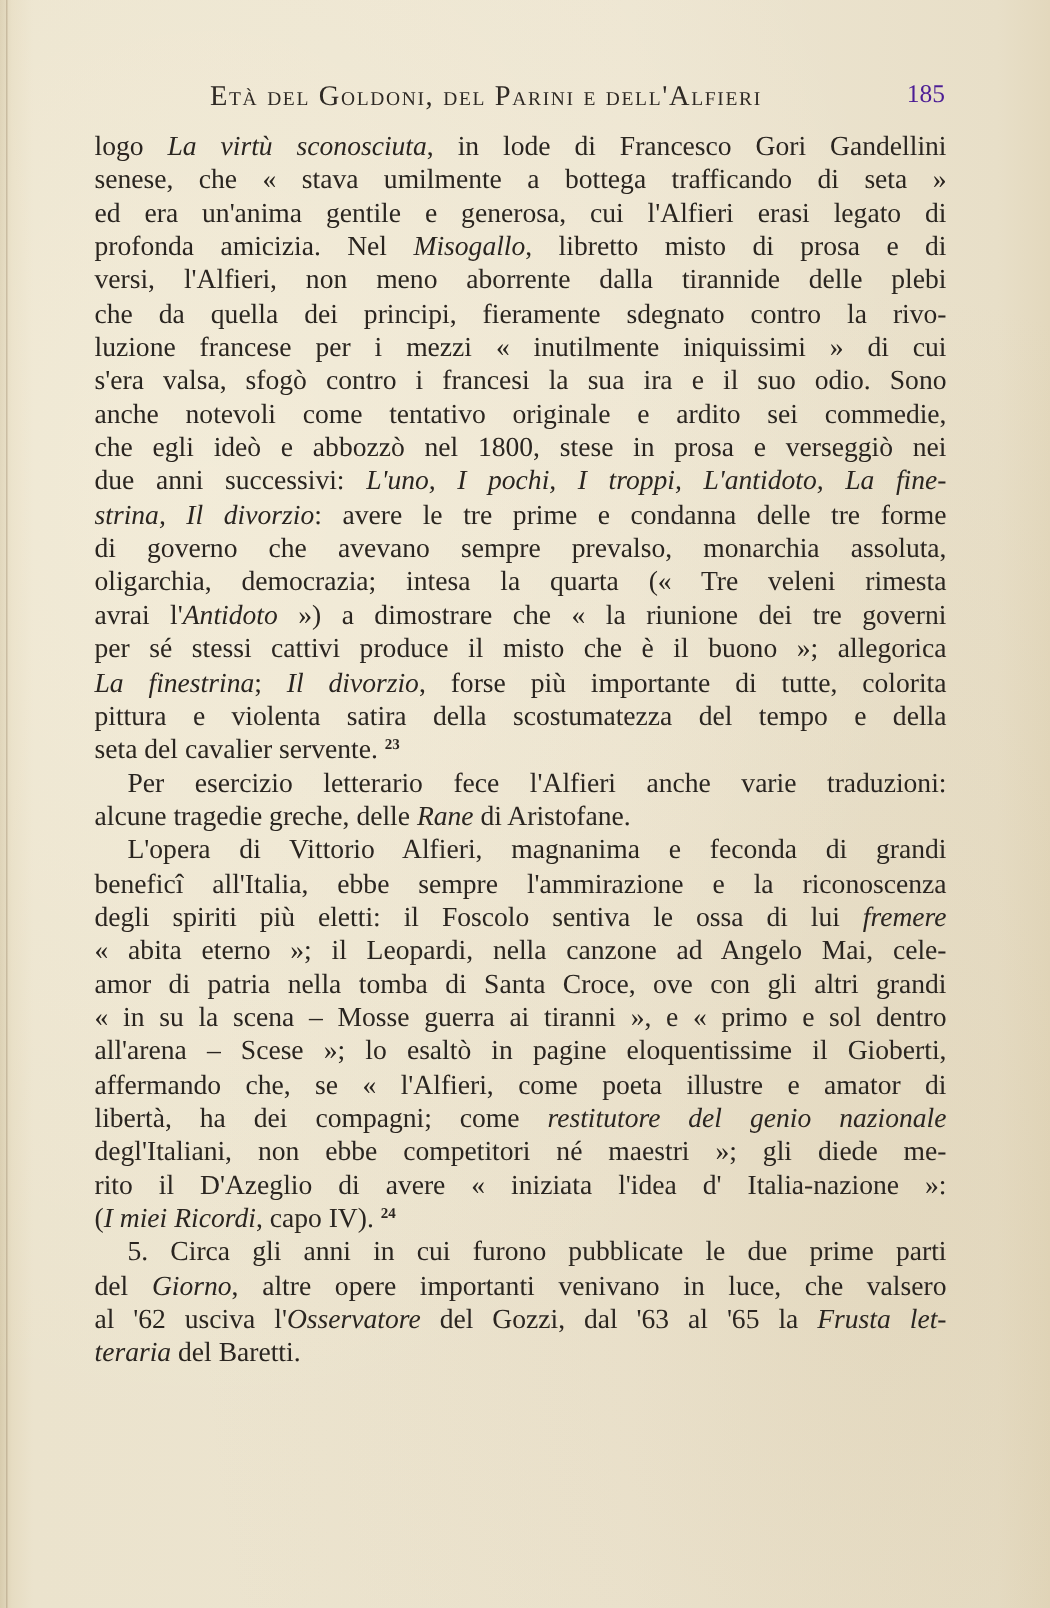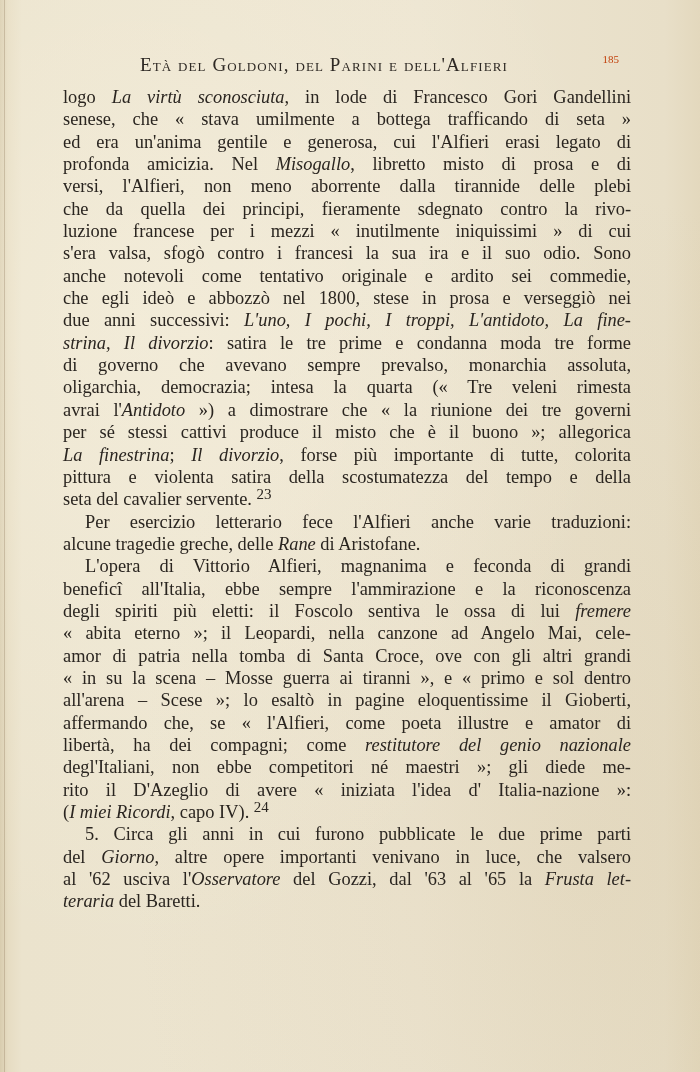--- a/index.html
+++ b/index.html
@@ -44,24 +44,24 @@
       left: 0;
       top: 1px;
       font-size: 19px;
       font-variant: small-caps;
       letter-spacing: 1.1px;
       white-space: nowrap;
       color: #2e2924;
     }
     .page-number {
       position: absolute;
-      right: 11px;
+      right: 0;
       top: 0;
-      font-size: 11px;
-      color: #c2410c;
+      font-size: 17px;
+      color: #4c1d95;
     }
     .text-block {
       position: absolute;
       top: 86px;
       left: 63px;
       width: 568px;
       font-family: "Liberation Serif", serif;
       font-size: 18.4px;
       line-height: 22.35px;
     }
@@ -73,23 +73,24 @@
       height: 22.35px;
     }
     .line.last {
       text-align-last: left;
     }
     .line.indent {
       padding-left: 22px;
     }
     .line i { }
     .line sup {
-      font-size: 15px;
+      font-size: 10px;
       vertical-align: 6px;
       line-height: 0;
+      font-weight: bold;
     }
   </style>
 </head>
 <body>
 
 <div class="paper"></div>
 <div class="gutter-line"></div>
 
 <header class="running-head">
   <span class="running-title">Età del Goldoni, del Parini e dell'Alfieri</span>
@@ -101,21 +102,21 @@
     <div class="line"><span>senese, che « stava umilmente a bottega trafficando di seta »</span></div>
     <div class="line"><span>ed era un'anima gentile e generosa, cui l'Alfieri erasi legato di</span></div>
     <div class="line"><span>profonda amicizia. Nel </span><i>Misogallo</i><span>, libretto misto di prosa e di</span></div>
     <div class="line"><span>versi, l'Alfieri, non meno aborrente dalla tirannide delle plebi</span></div>
     <div class="line"><span>che da quella dei principi, fieramente sdegnato contro la rivo-</span></div>
     <div class="line"><span>luzione francese per i mezzi « inutilmente iniquissimi » di cui</span></div>
     <div class="line"><span>s'era valsa, sfogò contro i francesi la sua ira e il suo odio. Sono</span></div>
     <div class="line"><span>anche notevoli come tentativo originale e ardito sei commedie,</span></div>
     <div class="line"><span>che egli ideò e abbozzò nel 1800, stese in prosa e verseggiò nei</span></div>
     <div class="line"><span>due anni successivi: </span><i>L'uno, I pochi, I troppi, L'antidoto, La fine-</i></div>
-    <div class="line"><i>strina, Il divorzio</i><span>: satira le tre prime e condanna moda tre forme</span></div>
+    <div class="line"><i>strina, Il divorzio</i><span>: avere le tre prime e condanna delle tre forme</span></div>
     <div class="line"><span>di governo che avevano sempre prevalso, monarchia assoluta,</span></div>
     <div class="line"><span>oligarchia, democrazia; intesa la quarta (« Tre veleni rimesta</span></div>
     <div class="line"><span>avrai l'</span><i>Antidoto</i><span> ») a dimostrare che « la riunione dei tre governi</span></div>
     <div class="line"><span>per sé stessi cattivi produce il misto che è il buono »; allegorica</span></div>
     <div class="line"><i>La finestrina</i><span>; </span><i>Il divorzio</i><span>, forse più importante di tutte, colorita</span></div>
     <div class="line"><span>pittura e violenta satira della scostumatezza del tempo e della</span></div>
     <div class="line last"><span>seta del cavalier servente. </span><sup>23</sup></div>
     <div class="line indent"><span>Per esercizio letterario fece l'Alfieri anche varie traduzioni:</span></div>
     <div class="line last"><span>alcune tragedie greche, delle </span><i>Rane</i><span> di Aristofane.</span></div>
     <div class="line indent"><span>L'opera di Vittorio Alfieri, magnanima e feconda di grandi</span></div>

